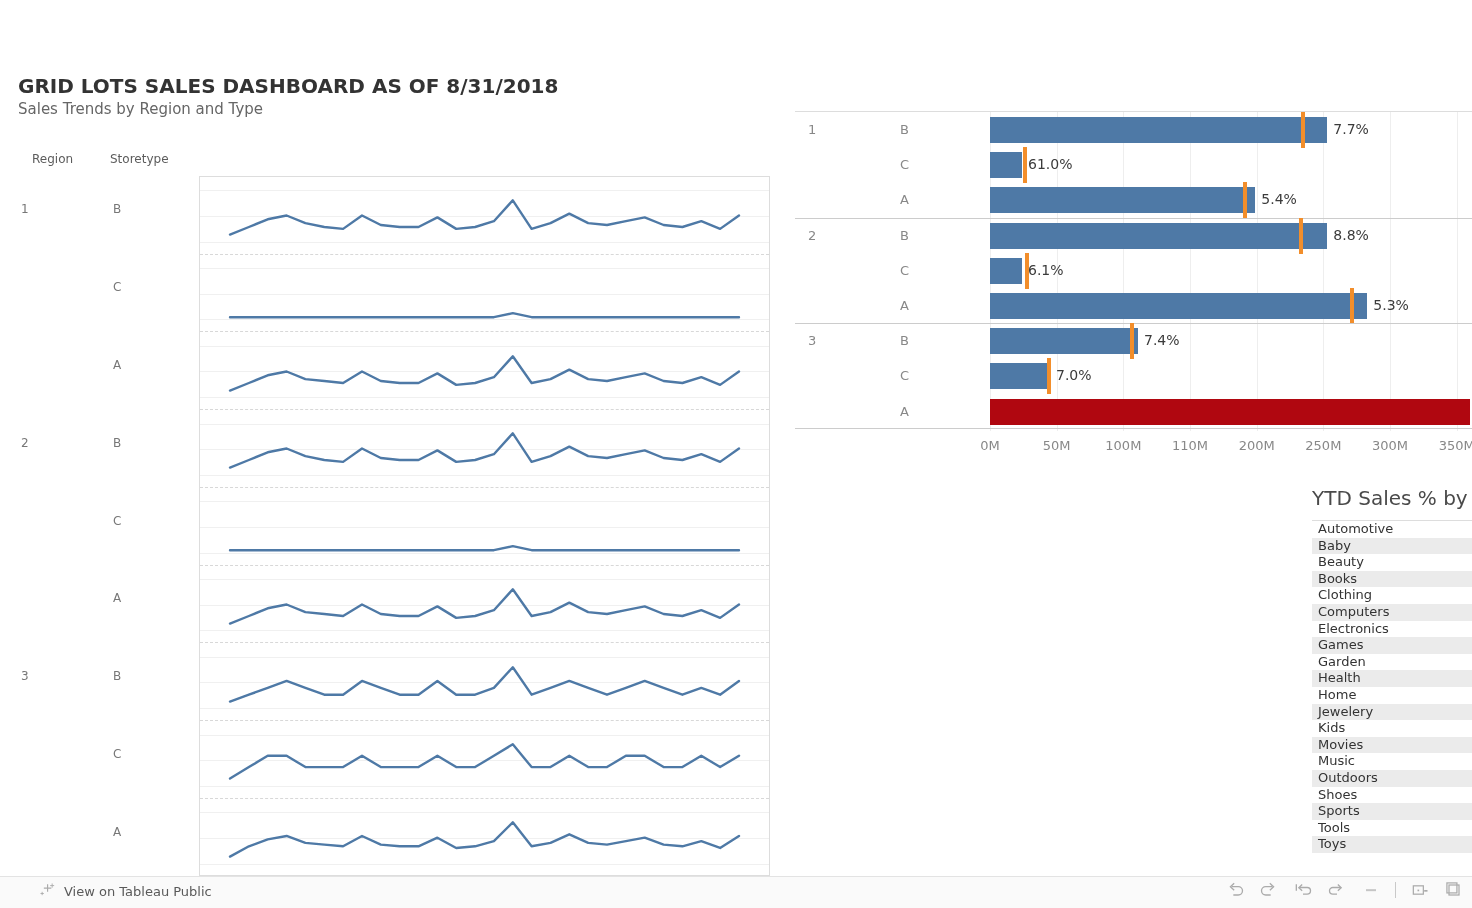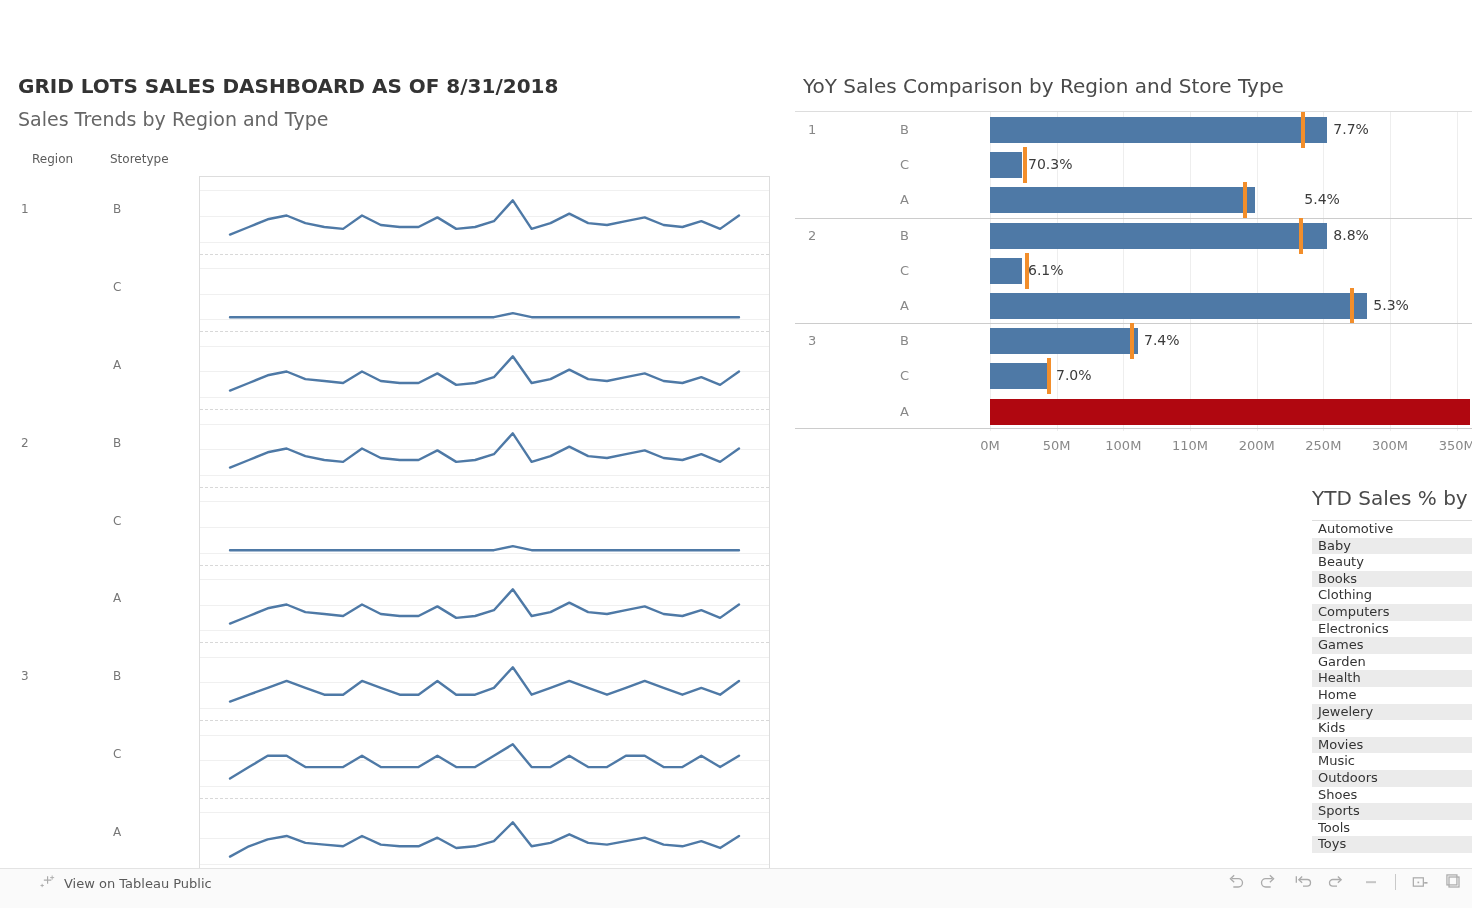--- a/index.html
+++ b/index.html
@@ -19,22 +19,22 @@
     letter-spacing: 0.1px; white-space: nowrap;
   }
 
   
   .left-panel { position: absolute; left: 0; top: 66px; width: 790px; height: 810px; }
   .dash-head {
     position: absolute; left: 18px; top: 8px;
     font-size: 20px; font-weight: 700; color: #333; white-space: nowrap;
   }
   .dash-sub {
-    position: absolute; left: 18px; top: 42px;
-    font-size: 19px; font-weight: 400; color: #666; white-space: nowrap;
+    position: absolute; left: 18px; top: 34px;
+    font-size: 15px; font-weight: 400; color: #666; white-space: nowrap;
   }
   .col-head {
     position: absolute; top: 86px;
     font-size: 12px; color: #5c5c5c; font-weight: 400; white-space: nowrap;
   }
   .col-head.region { left: 20px; margin-left: 12px; }
   .col-head.storetype { left: 110px; }
 
   .spark-area {
     position: absolute; left: 199px; top: 110px;
@@ -128,21 +128,21 @@
     border-top: 1px solid #ddd;
   }
   .ytd-row {
     height: 16.6px; line-height: 16.6px;
     font-size: 13px; color: #333; padding-left: 6px; white-space: nowrap;
   }
   .ytd-row.alt { background: #ebebeb; }
 
   
   .toolbar {
-    position: absolute; left: 0; bottom: 0; width: 1472px; height: 40px;
+    position: absolute; left: 0; bottom: 0; width: 1472px; height: 32px;
     background: #fafafa; border-top: 1px solid #e3e3e3;
   }
   .tb-left {
     position: absolute; left: 38px; top: 4px;
     display: flex; align-items: center; gap: 6px;
   }
   .tb-left .lbl { font-size: 13px; color: #5a5a5a; white-space: nowrap; }
   .tb-right {
     position: absolute; right: 8px; top: 3px;
     display: flex; align-items: center; gap: 14px;
@@ -255,48 +255,47 @@
           <div class="band-line" style="top: 64.5556px;"></div>
           <div class="band-dash" style="top: 76.6111px;"></div>
           <svg viewBox="0 0 569 77.77777777777777" preserveAspectRatio="none">
             <polyline points="30.0,57.6 48.9,47.3 67.7,40.4 86.6,37.0 105.4,43.9 124.3,45.6 143.1,47.3 162.0,37.0 180.8,45.6 199.7,47.3 218.5,47.3 237.4,38.7 256.2,49.0 275.1,47.3 293.9,42.2 312.8,23.3 331.6,47.3 350.5,43.9 369.3,35.3 388.2,43.9 407.0,45.6 425.9,42.2 444.7,38.7 463.6,45.6 482.4,47.3 501.3,42.2 520.1,49.0 539.0,37.0" fill="none" stroke="#4E79A6" stroke-width="2.4" stroke-linejoin="round" stroke-linecap="round"></polyline>
           </svg>
         </div>
       </div>
   </div>
 
   <div class="bar-panel">
-    <div class="panel-title">YoY Sales Comparison by Region and Store Type</div>
     <div class="bar-plot" id="bar-plot">
         <div class="bar-grid" style="left: 195px;"></div>
         <div class="bar-grid" style="left: 261.667px;"></div>
         <div class="bar-grid" style="left: 328.333px;"></div>
         <div class="bar-grid" style="left: 395px;"></div>
         <div class="bar-grid" style="left: 461.667px;"></div>
         <div class="bar-grid" style="left: 528.333px;"></div>
         <div class="bar-grid" style="left: 595px;"></div>
         <div class="bar-grid" style="left: 661.667px;"></div>
         <div class="bar-row" style="top: 0px;">
           <div class="rlab-reg">1</div>
           <div class="rlab-st">B</div>
           <div class="bar-rect" style="left: 195px; width: 337.333px; background: rgb(78, 121, 166);"></div>
           <div class="bar-ref" style="left: 505.667px;"></div>
           <div class="bar-val" style="left: 538.333px;">7.7%</div>
         </div>
         <div class="bar-row" style="top: 35.2px;">
           <div class="rlab-st">C</div>
           <div class="bar-rect" style="left: 195px; width: 32px; background: rgb(78, 121, 166);"></div>
           <div class="bar-ref" style="left: 228.333px;"></div>
-          <div class="bar-val" style="left: 233px;">70.3%</div>
+          <div class="bar-val" style="left: 233px;">61.0%</div>
         </div>
         <div class="bar-row" style="top: 70.4px;">
           <div class="rlab-st">A</div>
           <div class="bar-rect" style="left: 195px; width: 265.333px; background: rgb(78, 121, 166);"></div>
           <div class="bar-ref" style="left: 448.333px;"></div>
-          <div class="bar-val" style="left: 466.333px; margin-left: 43px;">5.4%</div>
+          <div class="bar-val" style="left: 466.333px;">5.4%</div>
         </div>
         <div class="grp-sep" style="top: 105.6px;"></div>
         <div class="bar-row" style="top: 105.6px;">
           <div class="rlab-reg">2</div>
           <div class="rlab-st">B</div>
           <div class="bar-rect" style="left: 195px; width: 337.333px; background: rgb(78, 121, 166);"></div>
           <div class="bar-ref" style="left: 504.333px;"></div>
           <div class="bar-val" style="left: 538.333px;">8.8%</div>
         </div>
         <div class="bar-row" style="top: 140.8px;">

